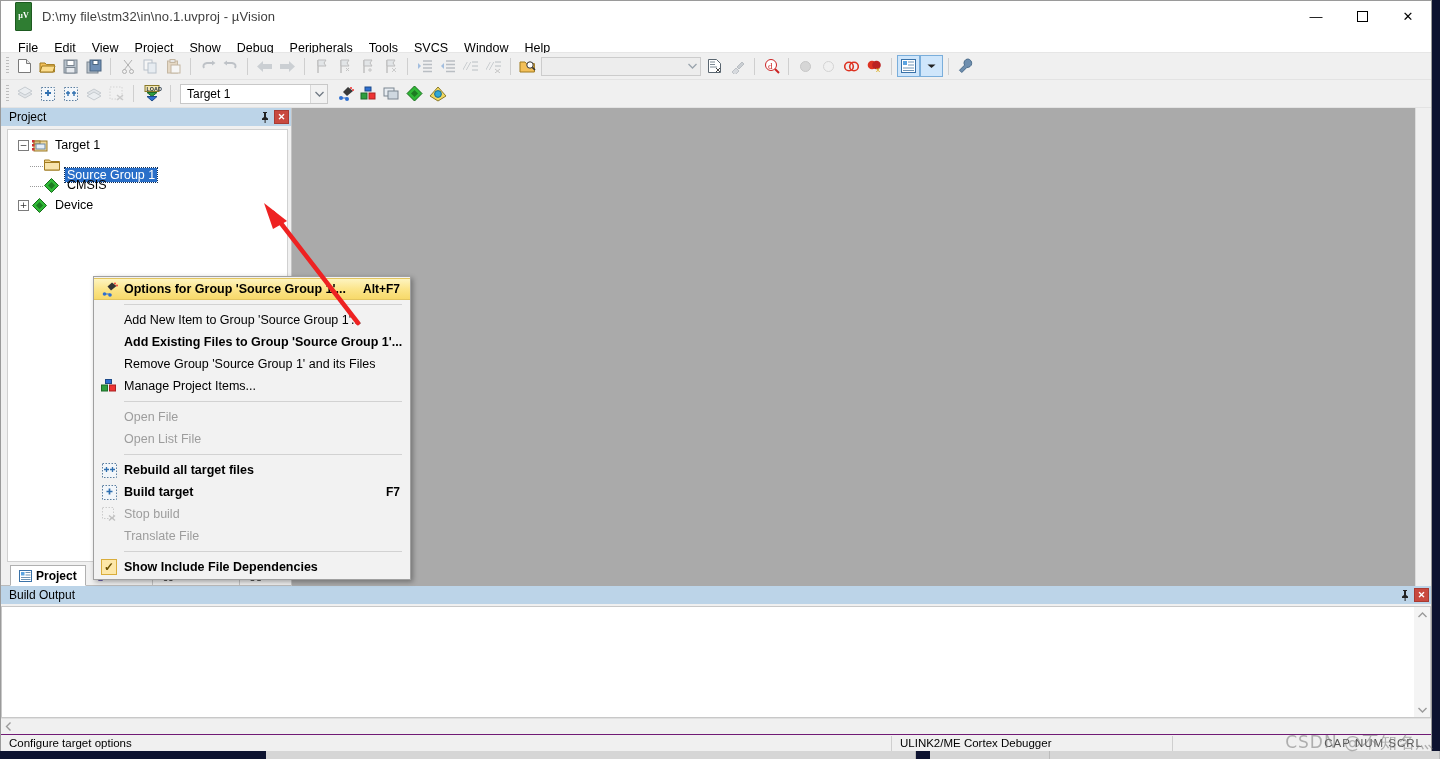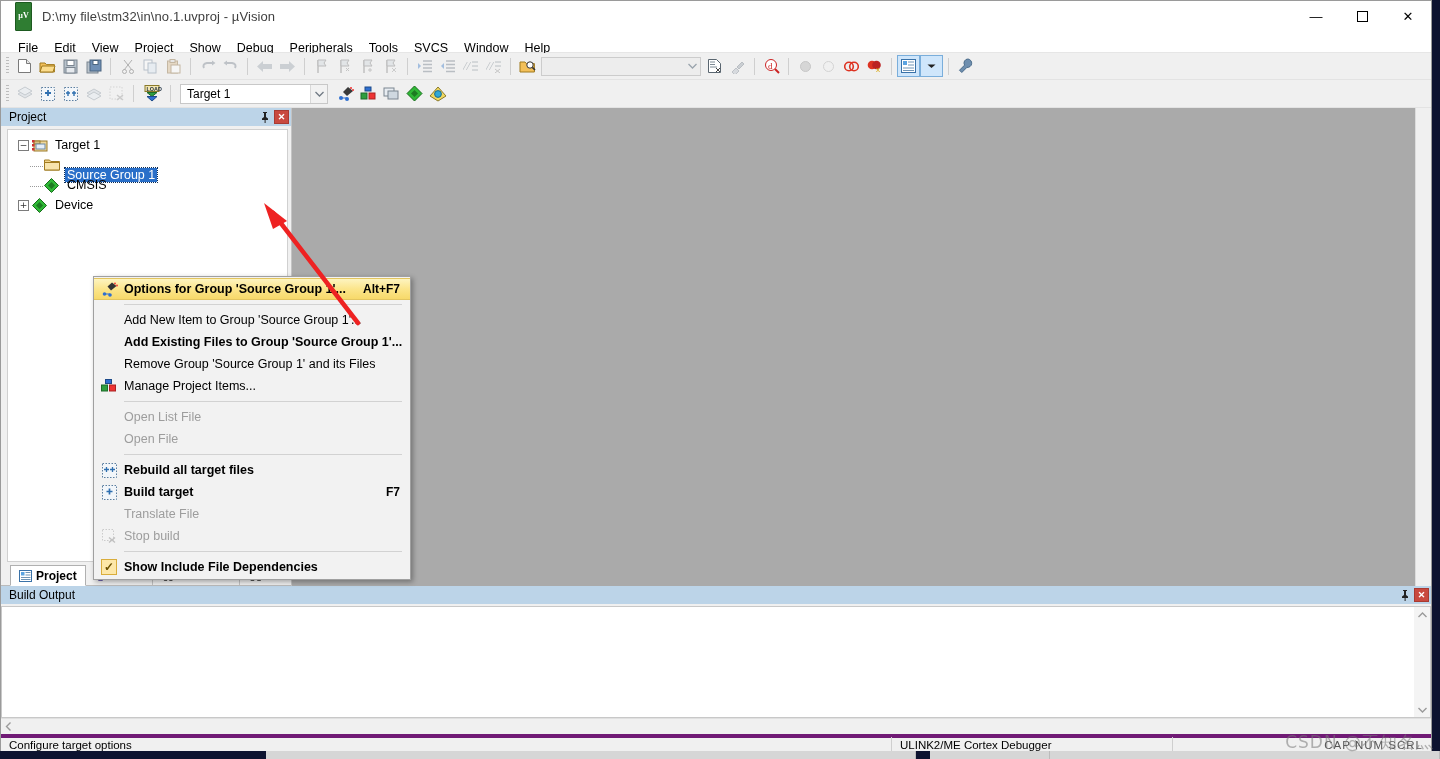--- a/index.html
+++ b/index.html
@@ -179,21 +179,21 @@
   .scroll-arrow { color: #9a9a9a; font-size: 11px; line-height: 1; }
   .bo-hscroll {
     height: 16px; background: #f0f0f0; display: flex; align-items: center;
     padding-left: 4px; border-top: 1px solid #e0e0e0;
   }
 
   
   .statusbar {
     height: 17px; background: #f0f0f0; display: flex; align-items: center;
     font-size: 11.5px; color: #000; flex: 0 0 17px;
-    border-top: 4px solid #701a75;
+    border-top: 1px solid #701a75;
   }
   .sb-cell { padding: 0 8px; height: 17px; display: flex; align-items: center; }
   .sb-sep { width: 1px; height: 15px; background: #cfcfcf; }
 
   
   .ctx-menu {
     position: absolute; left: 92px; top: 168px; width: 318px;
     background: #f2f2f2; border: 1px solid #a0a0a0;
     box-shadow: 2px 2px 5px rgba(0,0,0,.32);
     padding: 1px 0 1px 0; z-index: 40;
@@ -726,25 +726,25 @@
             <rect x="8.5" y="6" width="6" height="6" fill="#e33" stroke="#a22"></rect>
           </svg>
         </div>
         <div class="lbl">Manage Project Items...</div>
       </div>
 
       <div class="ctx-sep"></div>
 
       <div class="ctx-item disabled">
         <div class="ico"></div>
-        <div class="lbl">Open List File</div>
+        <div class="lbl">Open File</div>
       </div>
       <div class="ctx-item disabled">
         <div class="ico"></div>
-        <div class="lbl">Open File</div>
+        <div class="lbl">Open List File</div>
       </div>
 
       <div class="ctx-sep"></div>
 
       <div class="ctx-item bold">
         <div class="ico">
           <svg width="15" height="15" viewBox="0 0 15 15">
               <rect x="0.5" y="0.5" width="14" height="14" fill="#f2f6fa" stroke="#5b7ea0" stroke-dasharray="1.5 1.5"></rect>
               <path d="M4.5 4v5M2 6.5h5M10.5 4v5M8 6.5h5" stroke="#2e6fb0" stroke-width="1.3"></path>
             </svg>
@@ -757,32 +757,32 @@
           <svg width="15" height="15" viewBox="0 0 15 15">
               <rect x="0.5" y="0.5" width="14" height="14" fill="#f2f6fa" stroke="#5b7ea0" stroke-dasharray="1.5 1.5"></rect>
               <path d="M7.5 3.5v6M4.5 6.5h6" stroke="#2e6fb0" stroke-width="1.7"></path>
             </svg>
         </div>
         <div class="lbl">Build target</div>
         <div class="sc">F7</div>
       </div>
 
       <div class="ctx-item disabled">
-        <div class="ico"></div>
-        <div class="lbl">Translate File</div>
-      </div>
-
-      <div class="ctx-item disabled">
         <div class="ico">
           <svg width="15" height="15" viewBox="0 0 15 15" style="opacity:.55">
               <rect x="0.5" y="0.5" width="11" height="11" fill="#f4f4f4" stroke="#adadad" stroke-dasharray="1.5 1.5"></rect>
               <path d="M7 8.5l6 5M13 8.5l-6 5" stroke="#999" stroke-width="1.4"></path>
             </svg>
         </div>
         <div class="lbl">Stop build</div>
+      </div>
+
+      <div class="ctx-item disabled">
+        <div class="ico"></div>
+        <div class="lbl">Translate File</div>
       </div>
 
       <div class="ctx-sep"></div>
 
       <div class="ctx-item bold">
         <div class="ico">
           <div class="ctx-check">✓</div>
         </div>
         <div class="lbl">Show Include File Dependencies</div>
       </div>

